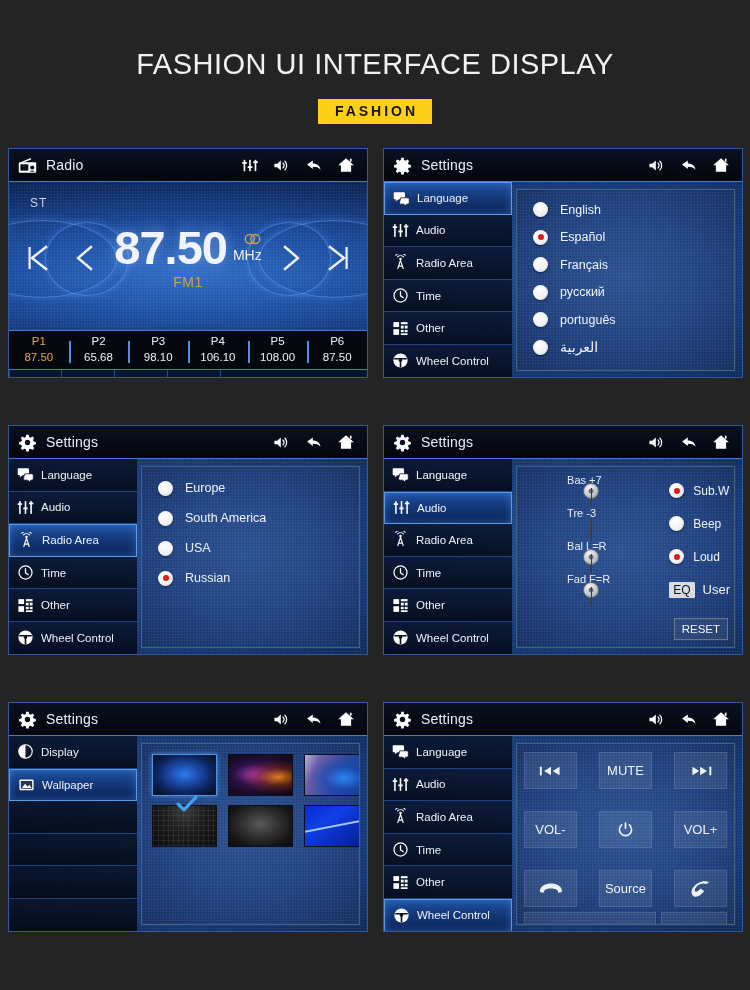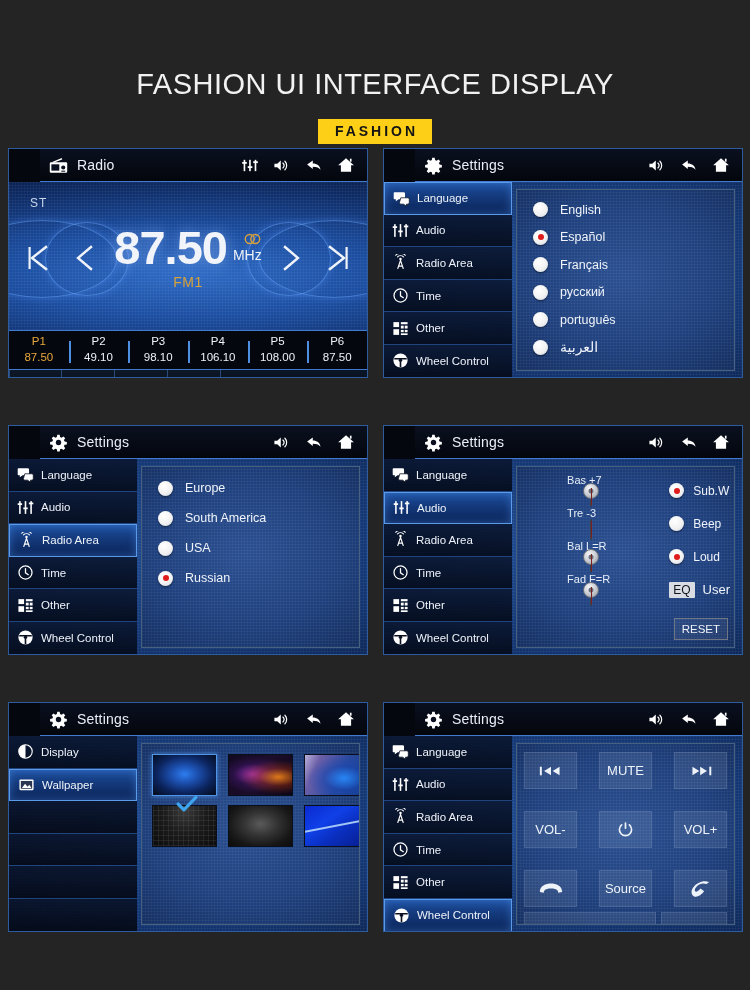--- a/index.html
+++ b/index.html
@@ -12,21 +12,20 @@
   }
 
   
   .page-header { text-align: center; padding-top: 48px; }
   .page-title {
     color: #f2f2f2;
     font-size: 29px;
     letter-spacing: 0.5px;
     font-weight: 400;
     font-family: "Liberation Sans", sans-serif;
-    margin-top: 20px;
   }
   .badge-wrap { margin-top: 18px; }
   .badge {
     display: inline-block;
     background: #fdd017;
     color: #141414;
     font-size: 14px;
     font-weight: bold;
     letter-spacing: 3px;
     padding: 4px 14px 5px 17px;
@@ -61,21 +60,20 @@
   }
 
   
   .titlebar {
     position: relative;
     height: 33px;
     display: flex; align-items: center;
     padding: 0 8px 0 9px;
     background: linear-gradient(180deg, #0a1020 0%, #060a14 60%, #03060c 100%);
     border-bottom: 1px solid #3f7ad0;
-    margin-left: 31px;
   }
   .tb-icon { width: 19px; height: 19px; flex: none; display:block; }
   .tb-title {
     color: #e9eef7; font-size: 14px; margin-left: 9px; letter-spacing: .2px;
   }
   .tb-right { margin-left: auto; display: flex; align-items: center; gap: 13px; padding-right: 3px; }
   .tb-right svg { display:block; }
 
   
   .radio-body {
@@ -395,21 +393,21 @@
       <div class="band-lbl">FM1</div>
     </div>
 
     <div class="presets">
       <div class="preset active">
         <span class="pn">P1</span>
         <span class="pf">87.50</span>
       </div>
       <div class="preset">
         <span class="pn">P2</span>
-        <span class="pf">49.10</span>
+        <span class="pf">65.68</span>
       </div>
       <div class="preset">
         <span class="pn">P3</span>
         <span class="pf">98.10</span>
       </div>
       <div class="preset">
         <span class="pn">P4</span>
         <span class="pf">106.10</span>
       </div>
       <div class="preset">

